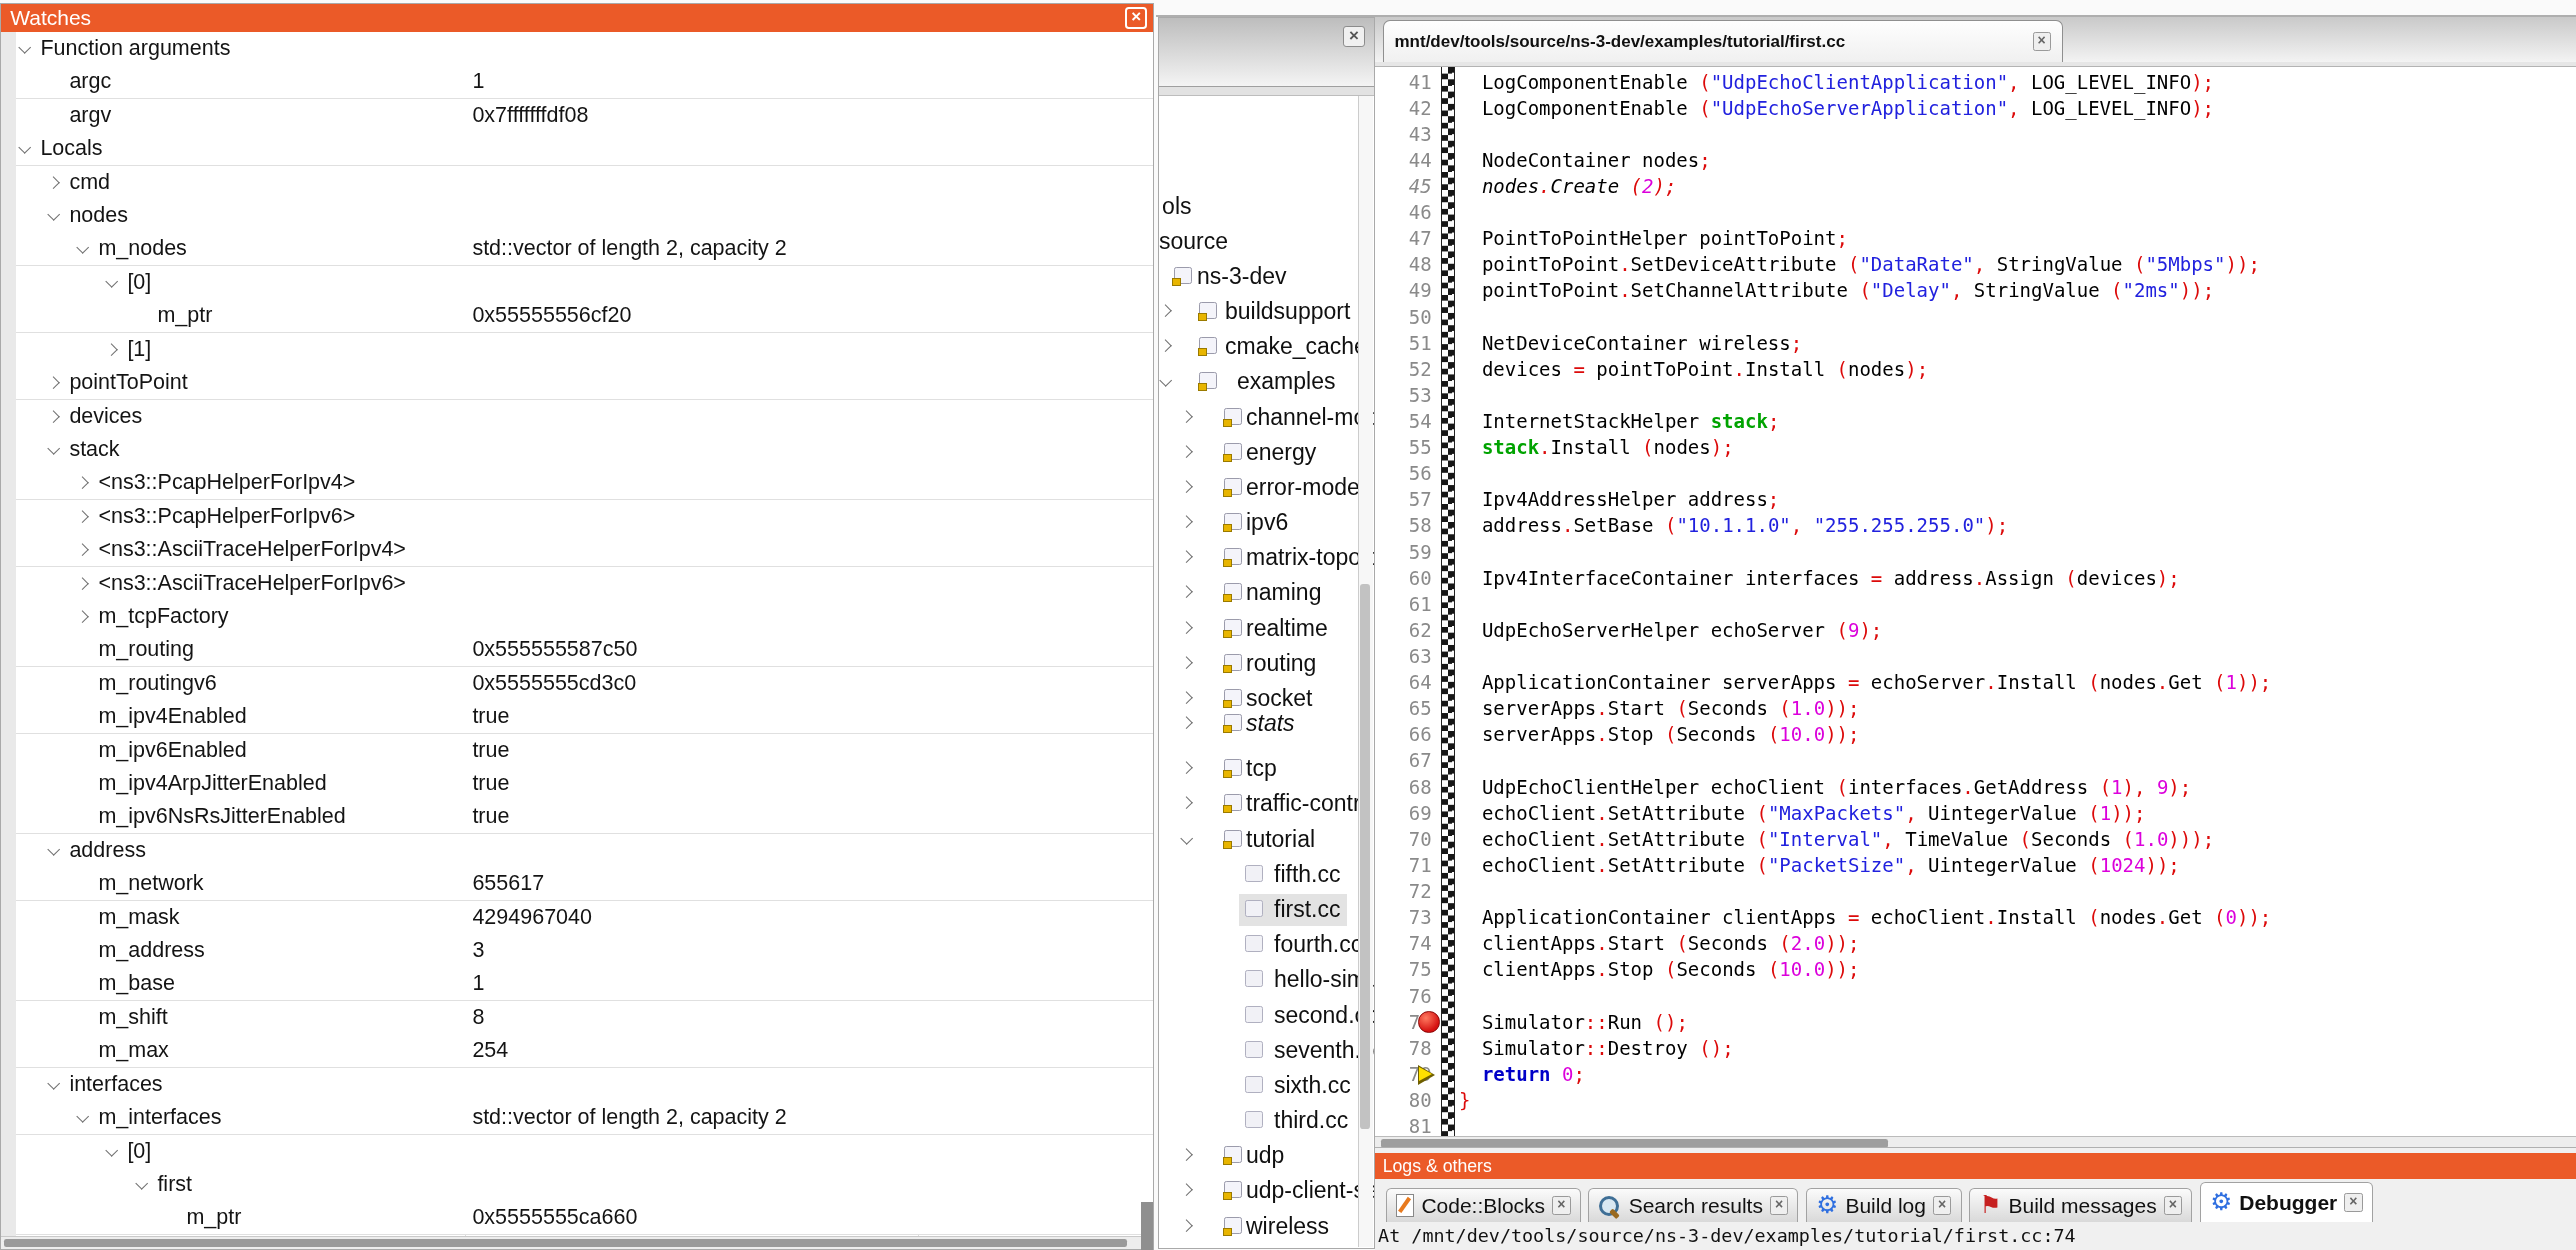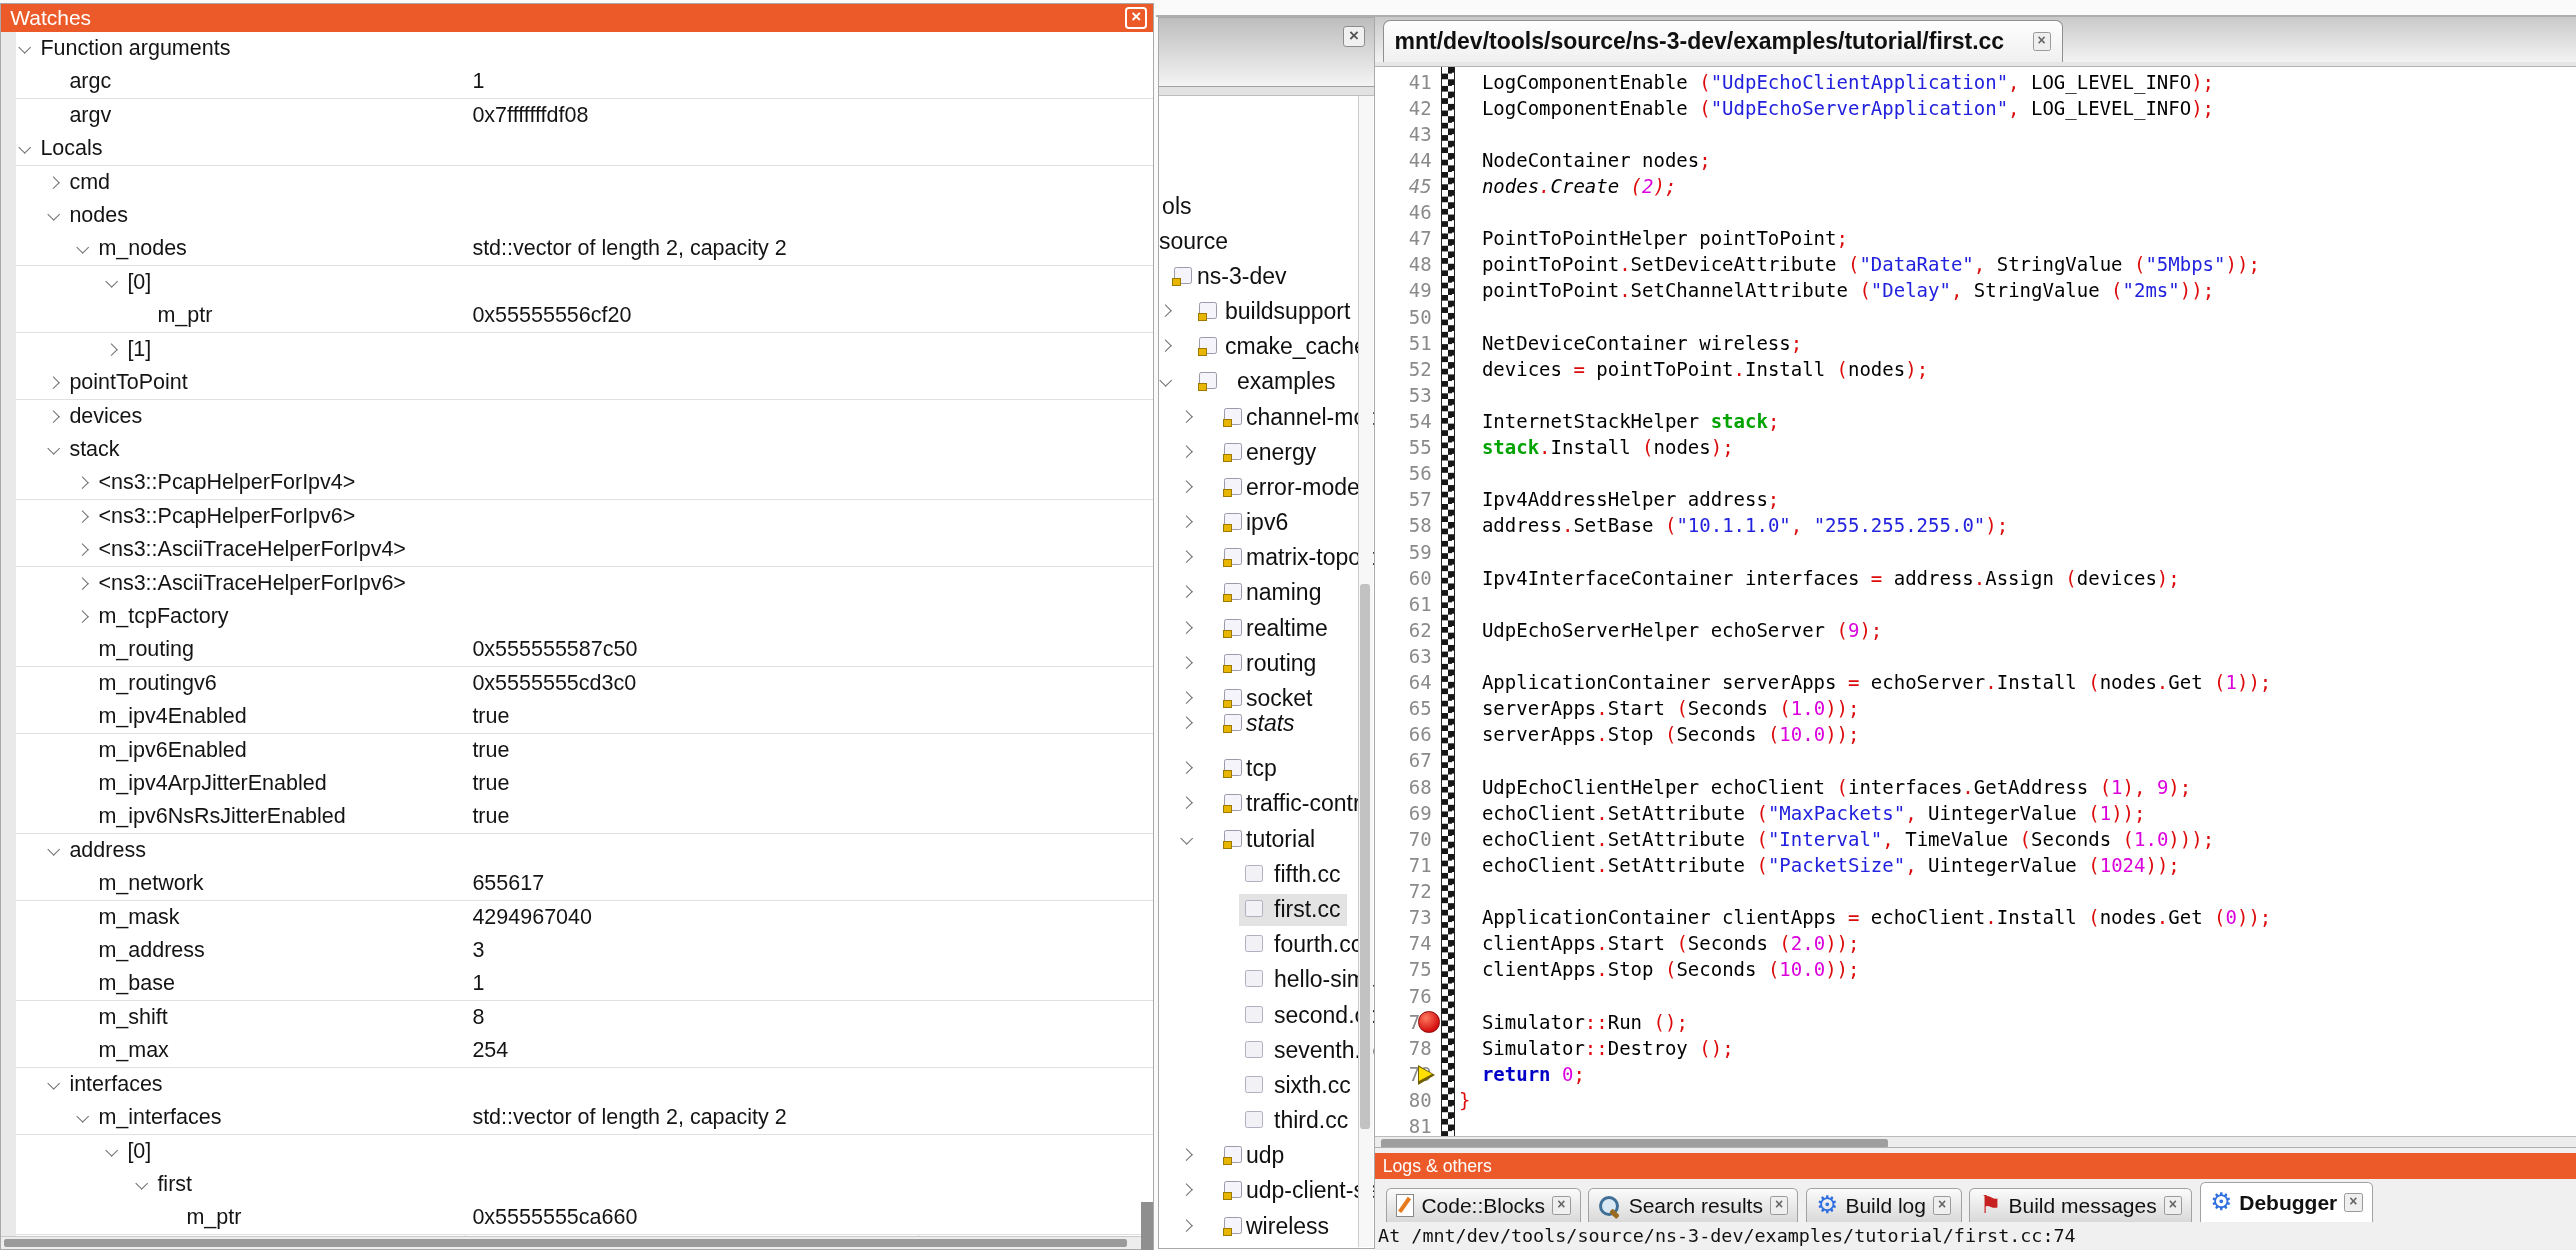--- a/index.html
+++ b/index.html
@@ -34,21 +34,21 @@
   .ticon{position:absolute;top:8.4px;width:18.4px;height:17px;background:#f4f4fa;border:1.5px solid #9b9bab;border-radius:2.3px;box-sizing:border-box}
   .ticon.folder::after{content:"";position:absolute;left:-2.3px;bottom:-2.3px;width:7px;height:5.4px;background:#e8b500;border:0.8px solid #9a7a00}
   .ticon.file{border-color:#b0b0c0;background:#f1f1f6}
   .tchev{top:12.3px}
   .tvscroll{position:absolute;right:1.5px;top:78px;bottom:1.5px;width:14px;background:#f7f7f7;border-left:0.8px solid #ccc}
   .tvthumb{position:absolute;left:1.5px;top:488px;width:10px;height:545px;background:#c2c2c2;border-radius:3.1px}
   
   #editor{position:absolute;left:1375px;top:17px;width:1201px;height:1134px;background:#fff;z-index:5}
   .tabbar{position:absolute;left:0;top:0;right:0;height:45px;background:linear-gradient(#c9c9c9,#f3f3f3);border-bottom:0.8px solid #9c9c9c}
   .etab{position:absolute;left:7.7px;top:3.1px;width:680px;height:42px;background:linear-gradient(#fefefe,#f0f0f0);border:0.8px solid #8f8f8f;border-bottom:none;border-radius:7px 7px 0 0;box-sizing:border-box;display:flex;align-items:center;padding:0 10.8px;cursor:pointer}
-  .etab-label{flex:1;font-size:23px;font-weight:bold;color:#101010;white-space:nowrap;overflow:hidden}
+  .etab-label{flex:1;font-size:17px;font-weight:bold;color:#101010;white-space:nowrap;overflow:hidden}
   .tclose{width:18.4px;height:18.4px;border:1.5px solid #9a9a9a;background:#efefef;box-sizing:border-box;color:#666;font-size:14px;line-height:14.6px;text-align:center;font-weight:bold;border-radius:2.3px;cursor:pointer}
   .substrip{position:absolute;left:0;top:45px;right:0;height:3.8px;background:#e6e6e6;border-bottom:0.8px solid #b3b3b3}
   .codearea{position:absolute;left:0;top:50px;right:0;bottom:14px;background:#fff;overflow:hidden}
   .checker{position:absolute;left:66px;top:0;bottom:0;width:12.3px;background:conic-gradient(#161616 25%,#fdfdfd 0 50%,#161616 0 75%,#fdfdfd 0);background-size:12.3px 12.3px;border-left:0.8px solid #222;border-right:0.8px solid #222}
   .cline{position:absolute;left:0;right:0;height:26px;font-family:"DejaVu Sans Mono",monospace;font-size:19px;line-height:26px;white-space:pre}
   .lnum{position:absolute;left:7.7px;width:49px;text-align:right;color:#8a8a8a}
   .ctext{position:absolute;left:84px}
   .cseg.d{color:#000}
   .cseg.s{color:#2121DE}
   .cseg.p{color:#DC0A0A}

